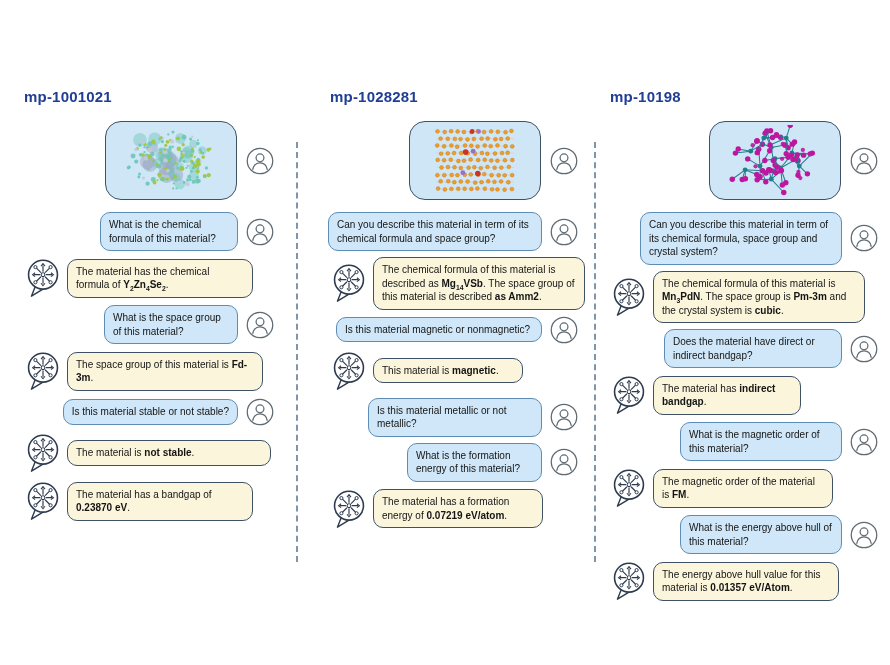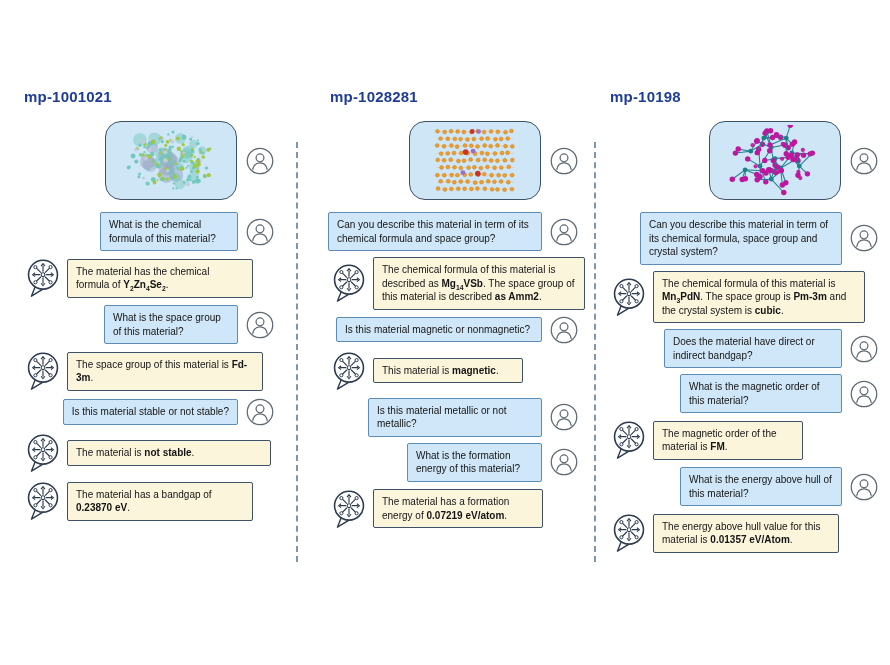--- a/index.html
+++ b/index.html
@@ -21,21 +21,21 @@
                 border:1.6px solid var(--card-border,#3e5166);border-radius:16px;
                 display:flex;align-items:center;justify-content:center;overflow:hidden;}
   .crystal{width:122px;height:71px;}
   .icon-slot{flex:0 0 28px;display:flex;justify-content:center;}
   .person-icon{width:28px;height:28px;display:block;}
   .bot-slot{flex:0 0 38px;display:flex;justify-content:center;}
   .bot-icon{width:38px;height:42px;display:block;}
   .row{display:flex;align-items:center;margin-bottom:6px;}
   .row.user{justify-content:flex-end;gap:8px;}
   .row.bot{gap:5px;}
-  .bubble{flex-shrink:0;border-radius:2px;padding:5px 8px;font-size:10px;line-height:1.35;
+  .bubble{flex-shrink:0;border-radius:10px;padding:5px 8px;font-size:10px;line-height:1.35;
           color:var(--text,#141414);}
   .bubble.user{background:var(--user-bubble-bg,#cfe7f8);border:1.3px solid var(--user-bubble-border,#5d8cb5);}
   .bubble.bot{background:var(--bot-bubble-bg,#fbf5dc);border:1.3px solid var(--bot-bubble-border,#3e5166);}
   .bd{font-weight:bold;}
   sub{font-size:0.68em;line-height:0;}
   .defs{position:absolute;width:0;height:0;overflow:hidden;}
 </style>
 </head>
 <body>
 
@@ -648,35 +648,43 @@
       <div class="bubble bot" style="max-width:212px"><span>The chemical formula of this material is </span><span class="bd">Mn</span><sub class="bd">3</sub><span class="bd">PdN</span><span>. The space group is </span><span class="bd">Pm-3m</span><span> and the crystal system is </span><span class="bd">cubic</span><span>.</span></div>
     </div>
     <div class="row user">
       <div class="bubble user" style="max-width:178px"><span>Does the material have direct or indirect bandgap?</span></div>
       <span class="icon-slot">
           <svg class="person-icon">
             <use href="#sym-person"></use>
           </svg>
         </span>
     </div>
+    <div class="row bot">
+      <span class="bot-slot">
+          <svg class="bot-icon">
+            <use href="#sym-bot"></use>
+          </svg>
+        </span>
+      <div class="bubble bot" style="width:148px"><span>The material has </span><span class="bd">indirect bandgap</span><span>.</span></div>
+    </div>
     <div class="row user">
       <div class="bubble user" style="max-width:162px"><span>What is the magnetic order of this material?</span></div>
       <span class="icon-slot">
           <svg class="person-icon">
             <use href="#sym-person"></use>
           </svg>
         </span>
     </div>
     <div class="row bot">
       <span class="bot-slot">
           <svg class="bot-icon">
             <use href="#sym-bot"></use>
           </svg>
         </span>
-      <div class="bubble bot" style="width:150px"><span>The magnetic order of the material is </span><span class="bd">FM</span><span>.</span></div>
+      <div class="bubble bot" style="width:180px"><span>The magnetic order of the material is </span><span class="bd">FM</span><span>.</span></div>
     </div>
     <div class="row user">
       <div class="bubble user" style="max-width:162px"><span>What is the energy above hull of this material?</span></div>
       <span class="icon-slot">
           <svg class="person-icon">
             <use href="#sym-person"></use>
           </svg>
         </span>
     </div>
     <div class="row bot">

